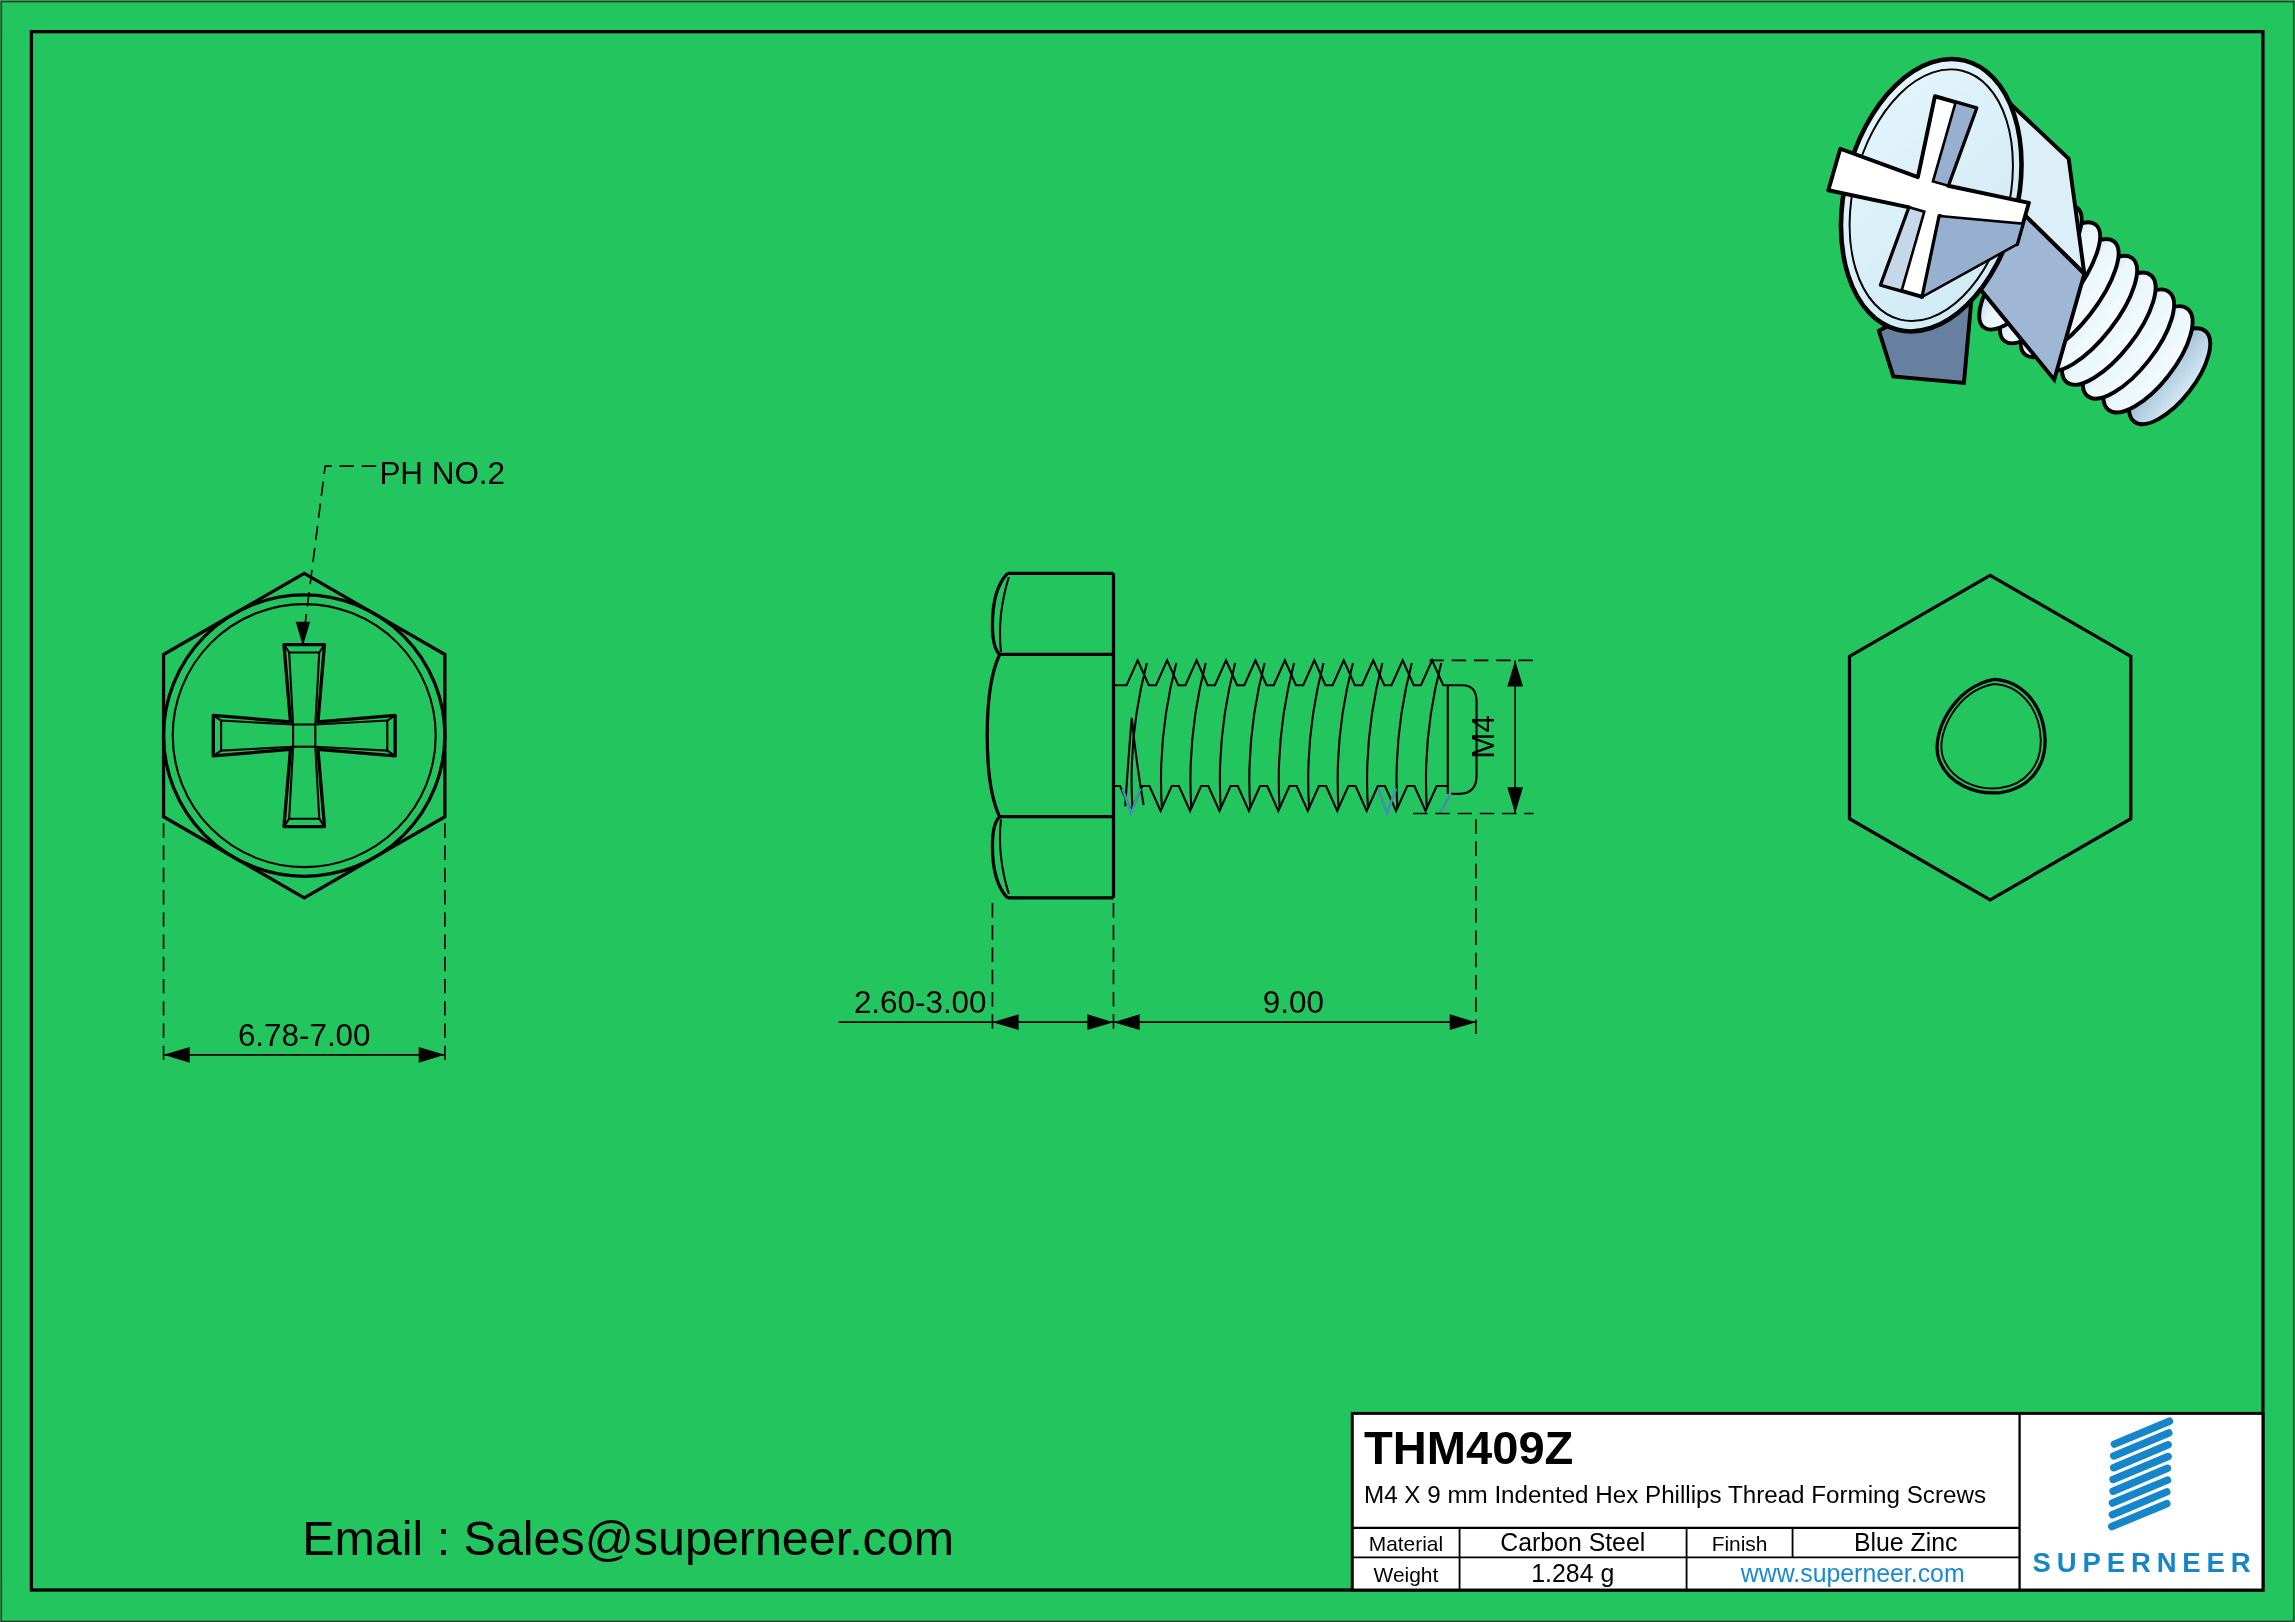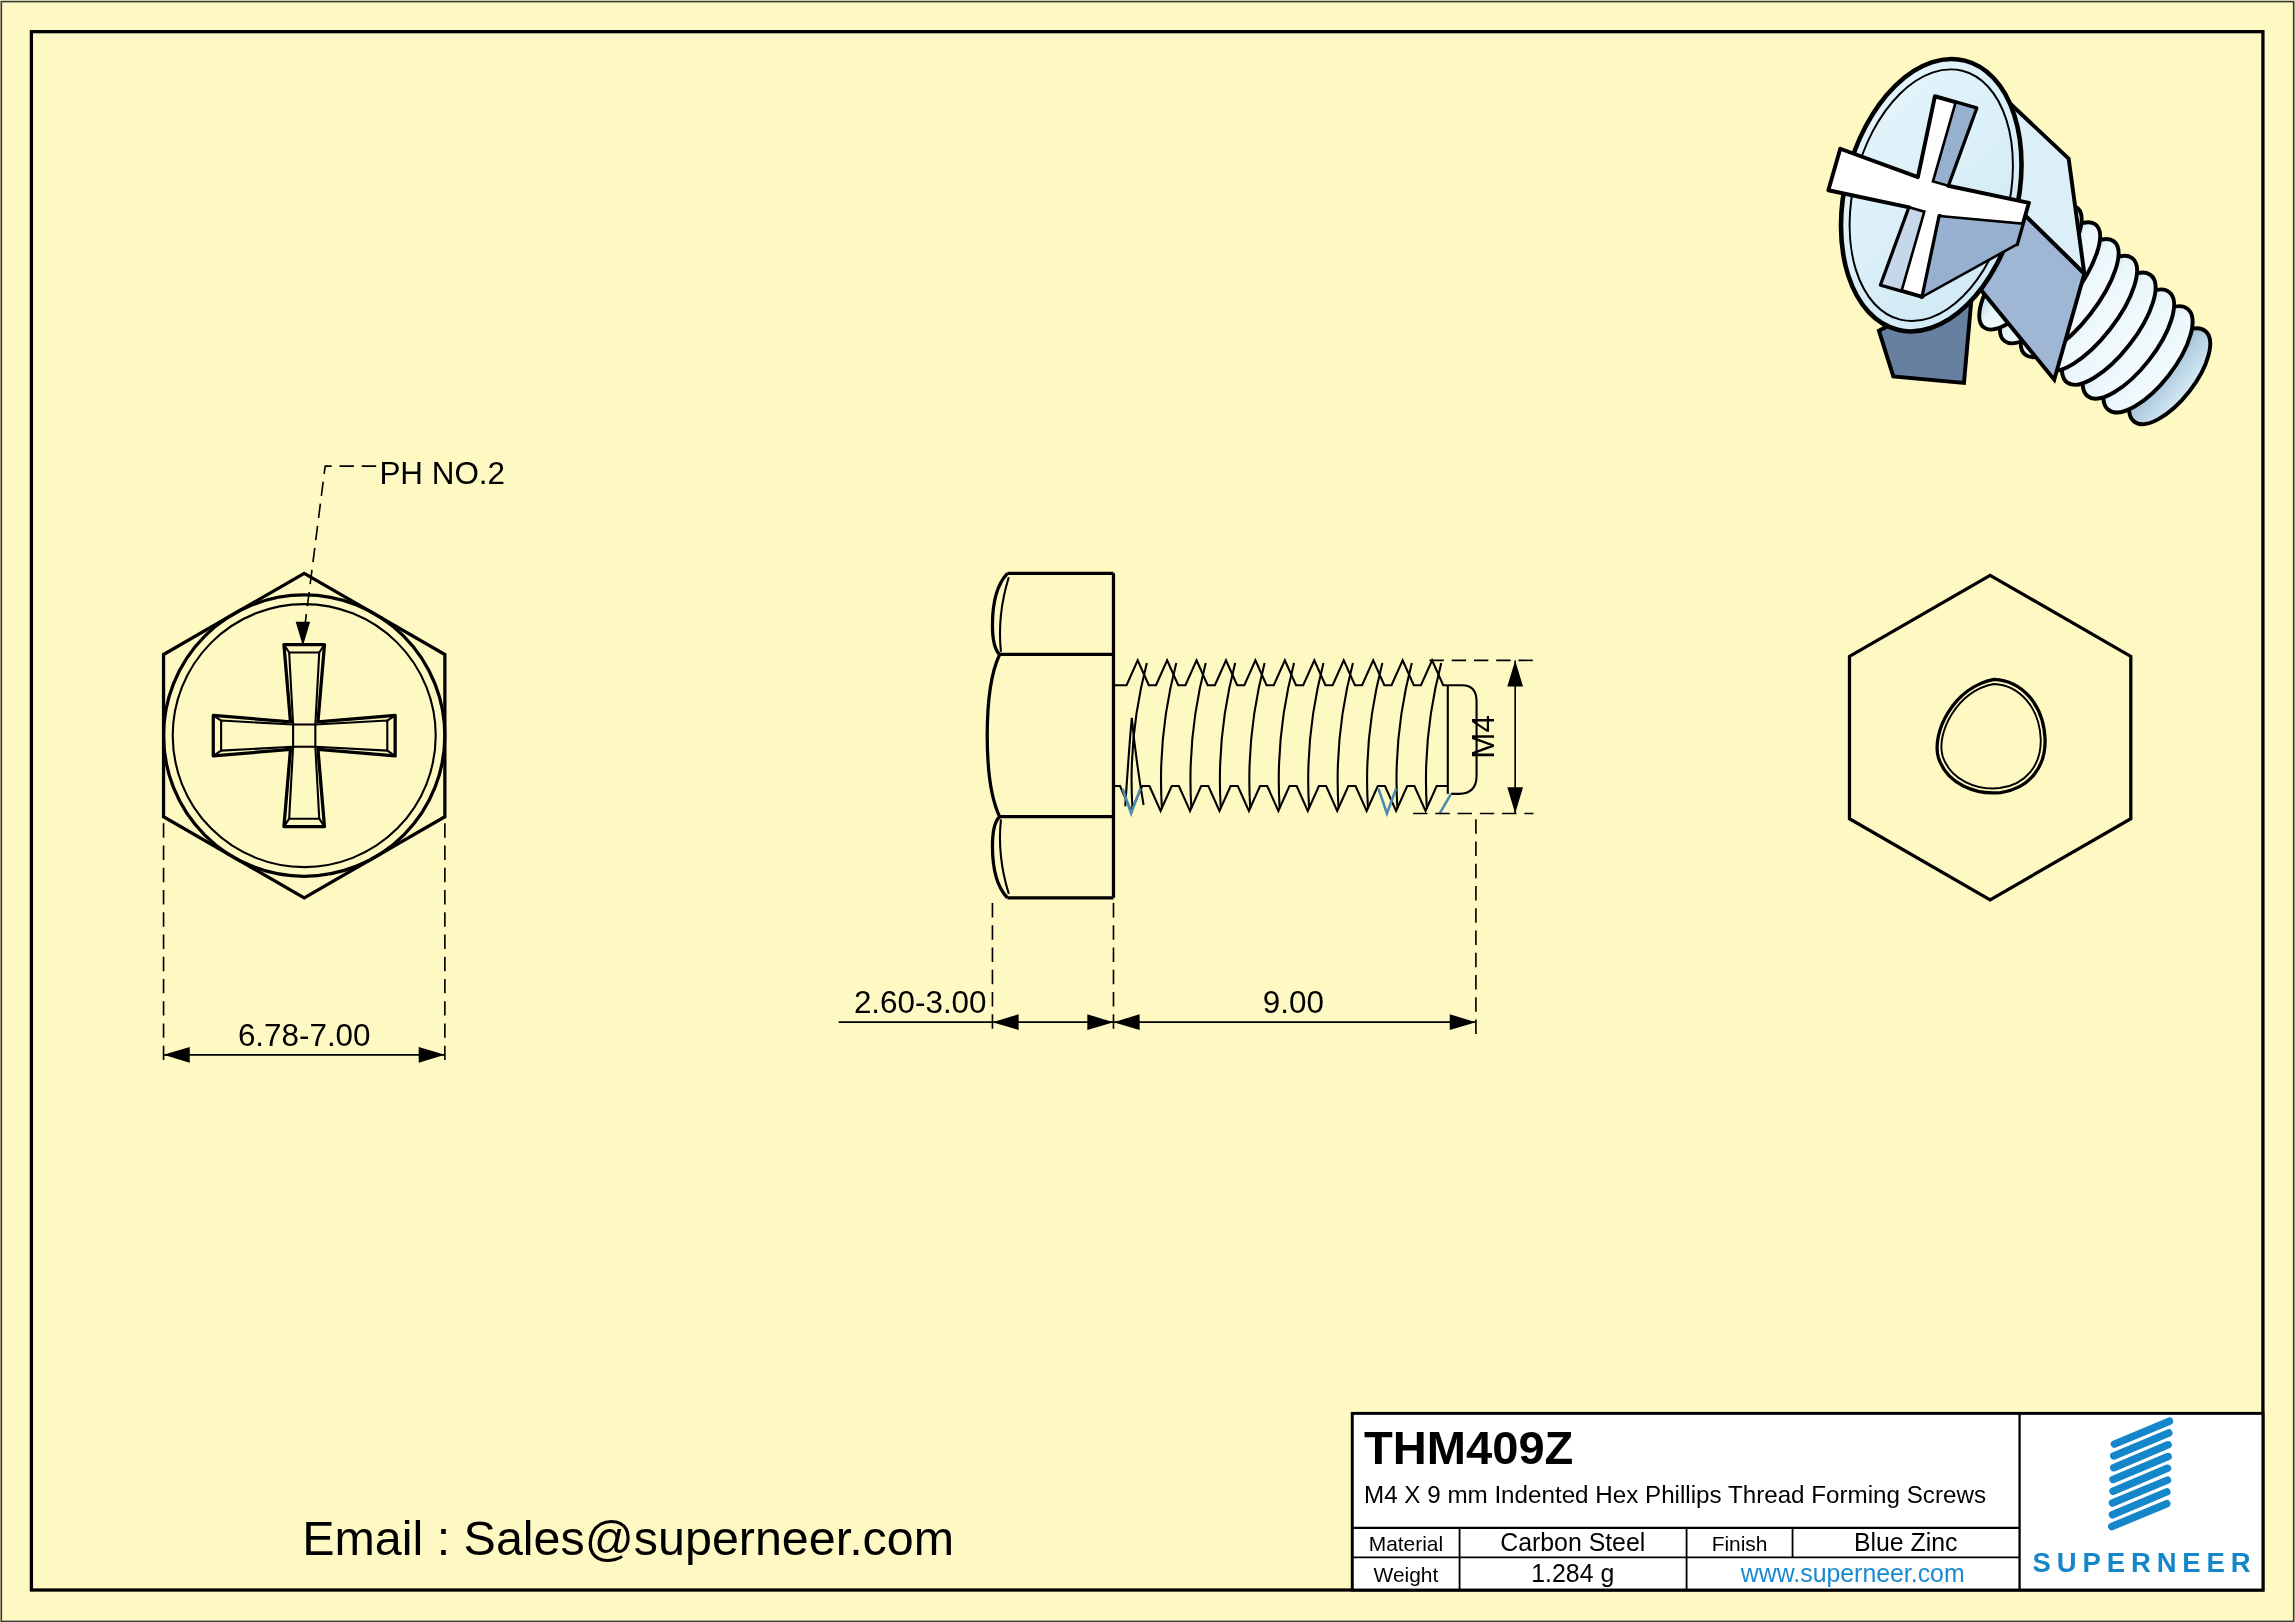--- a/index.html
+++ b/index.html
@@ -1,16 +1,16 @@
 <!DOCTYPE html>
 <html style="font-size:10.5px"><head>
 <meta charset="utf-8">
 <style>
   html,body{margin:0;padding:0;background:#ffffff;}
-  .page{position:relative;width:2295px;height:1623px;background:#fef9c3;
+  .page{position:relative;width:2295px;height:1623px;background:#22c55e;
         font-family:"Liberation Sans",sans-serif;overflow:hidden;}
   svg{position:absolute;left:0;top:0;}
   text{fill:#000;}
   .dim{font-size:48px;}
   .part-no{font-size:72px;font-weight:bold;}
   .descr{font-size:37px;}
   .tb-label{font-size:32px;}
   .tb-value{font-size:38px;}
   .link{font-size:38px;fill:#1a8ad0;}
   .brand{font-size:42px;font-weight:bold;fill:#1486c9;letter-spacing:9px;}

